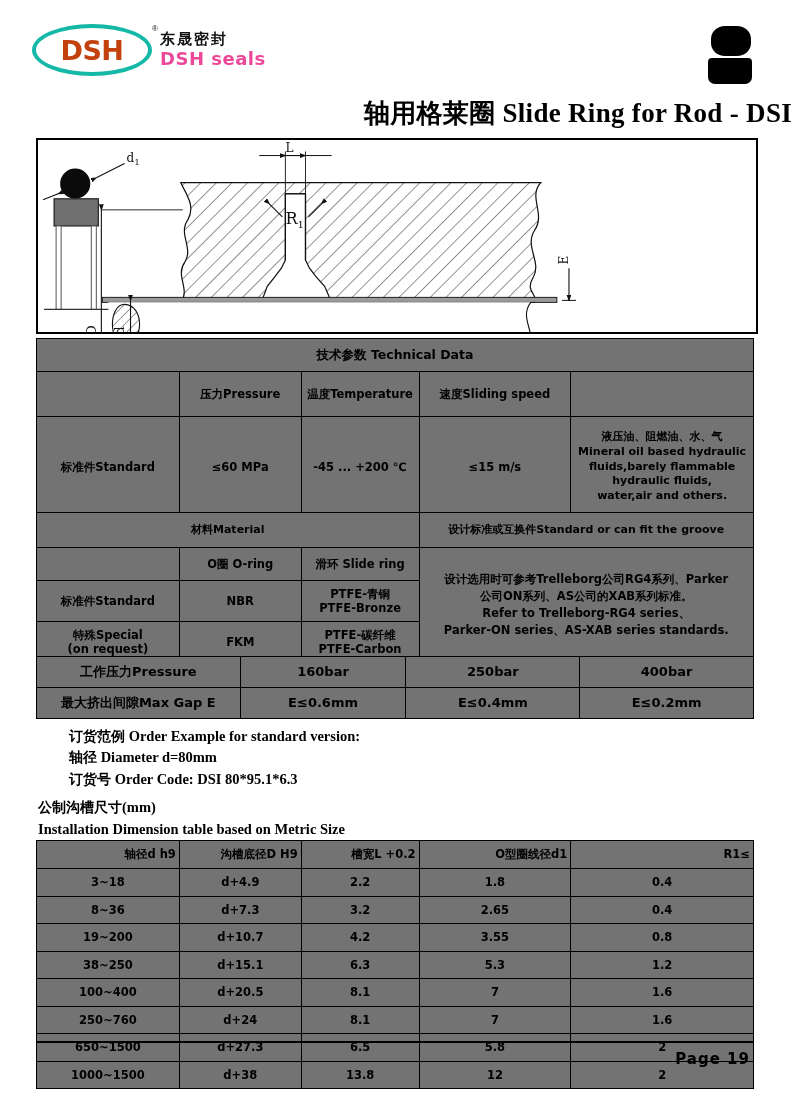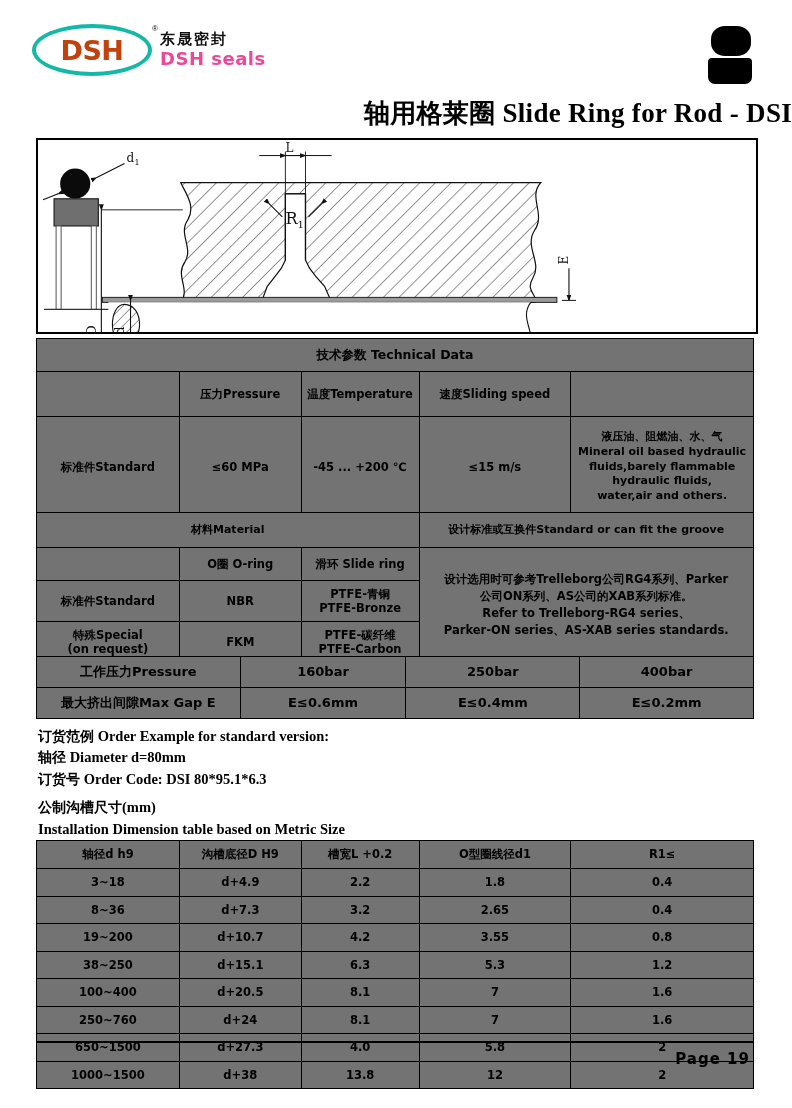--- a/index.html
+++ b/index.html
@@ -71,31 +71,31 @@
 
   #press-table{left:36px;top:656px;width:718px;}
   #press-table td{font-size:13px;height:26px;}
 
   
   .order{
     position:absolute;left:38px;top:726px;width:600px;
     font-family:"Liberation Serif","DejaVu Serif",serif;
     font-size:14.5px;font-weight:bold;line-height:1.45;
   }
-  .order .cn{font-family:Liberation Serif, serif;font-size:14px;}
+  .order .cn{font-family:Liberation Serif, serif;font-size:14px;margin-left:31px;}
   .install{
     position:absolute;left:38px;top:797px;width:600px;
     font-family:"Liberation Serif","DejaVu Serif",serif;
     font-size:14.5px;font-weight:bold;line-height:1.5;
   }
   .install .cn{font-family:"DejaVu Sans","Liberation Sans",sans-serif;font-size:14px;}
 
   #dim-table{left:36px;top:840px;width:718px;}
   #dim-table td{font-size:11.5px;height:22.5px;}
-  #dim-table .dh td{font-size:11.5px;height:23px;}
+  #dim-table .dh td{font-size:11.5px;height:23px;text-align:right;}
 
   
   .footer-rule{position:absolute;left:36px;top:1041px;width:718px;height:0;border-top:2px solid #000;}
   .page-num{
     position:absolute;right:42px;top:1050px;
     font-family:"DejaVu Sans","Liberation Sans",sans-serif;
     font-size:15px;font-weight:bold;letter-spacing:1px;
   }
 </style>
 </head>
@@ -402,21 +402,21 @@
         <tr>
           <td>250~760</td>
           <td>d+24</td>
           <td>8.1</td>
           <td>7</td>
           <td>1.6</td>
         </tr>
         <tr>
           <td>650~1500</td>
           <td>d+27.3</td>
-          <td>4.0</td>
+          <td>6.5</td>
           <td>5.8</td>
           <td>2</td>
         </tr>
         <tr>
           <td>1000~1500</td>
           <td>d+38</td>
           <td>13.8</td>
           <td>12</td>
           <td>2</td>
         </tr>

